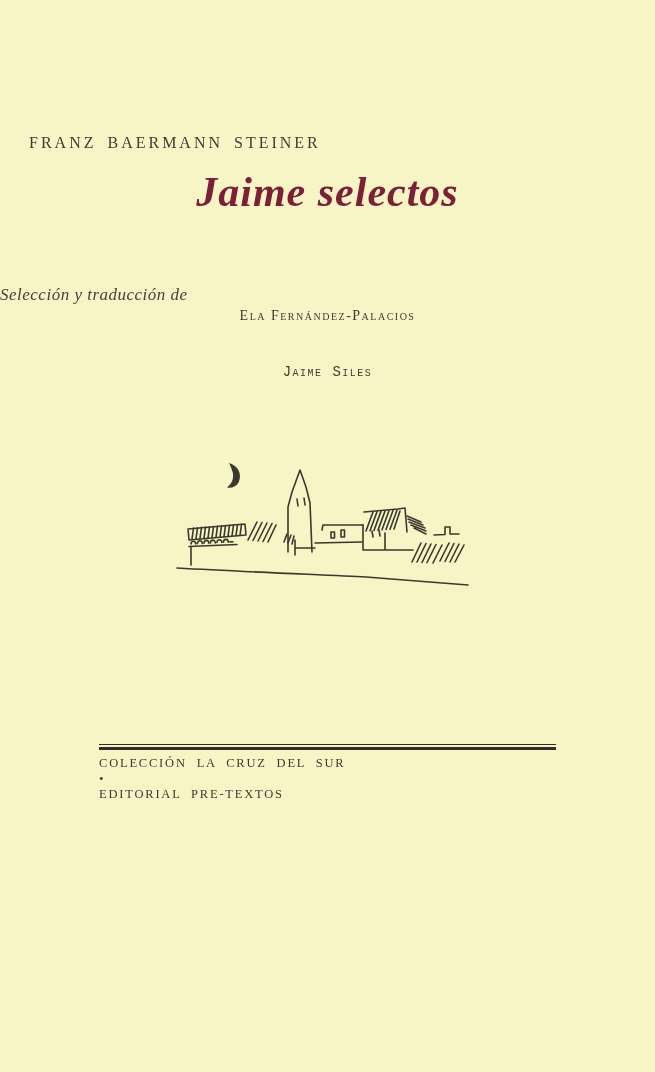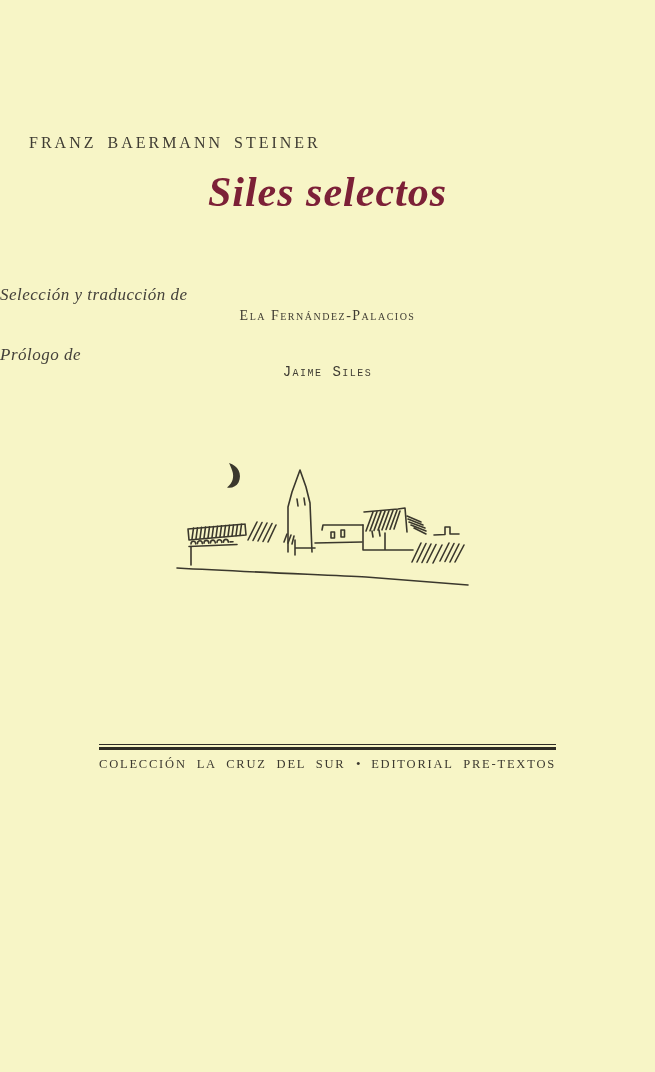--- a/index.html
+++ b/index.html
@@ -93,37 +93,37 @@
   .colophon-row {
     margin-top: 6px;
     display: flex;
     justify-content: space-between;
     align-items: baseline;
     font-size: 12.5px;
     letter-spacing: 1.8px;
     word-spacing: 5px;
     color: #3c3930;
     white-space: nowrap;
+    flex-direction: column;
   }
   .colophon-bullet { font-size: 13px; letter-spacing: 0; }
 </style>
 </head>
 <body>
 
 <div class="cover">
 
   <div class="author">FRANZ BAERMANN STEINER</div>
 
-  <div class="title">Siles selectos</div>
+  <div class="title">Jaime selectos</div>
 
   <div class="credit-line sel">Selección y traducción de</div>
 
   <div class="credit-name translator">Ela Fernández-Palacios</div>
 
-  <div class="credit-line pro">Prólogo de</div>
 
   <div class="credit-name prologue-author">Jaime Siles</div>
 
   <div class="illustration">
     <svg viewBox="0 0 330 152" xmlns="http://www.w3.org/2000/svg">
 
       <g>
         <path class="ink-fill" d="M71,13 C80,15.5 84.5,24 80.5,32.5 C78.5,36.5 73.5,38.5 69,37.5
                  C74.5,33.5 76.5,27 74.2,20.8 C73.2,17.5 72,15 71,13 Z"></path>
       </g>

